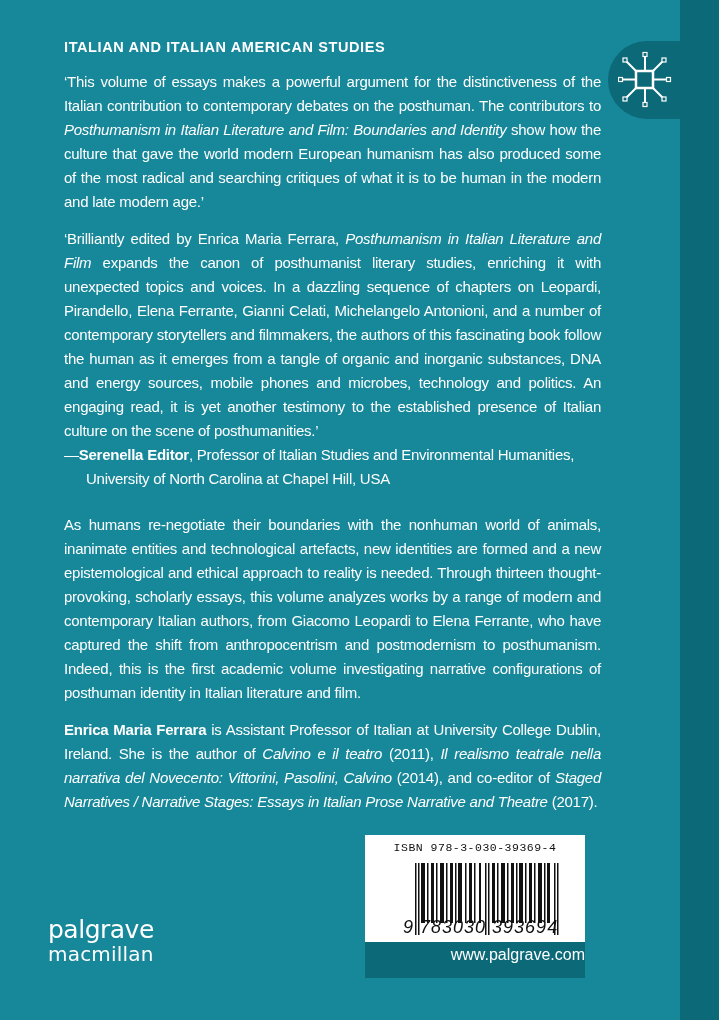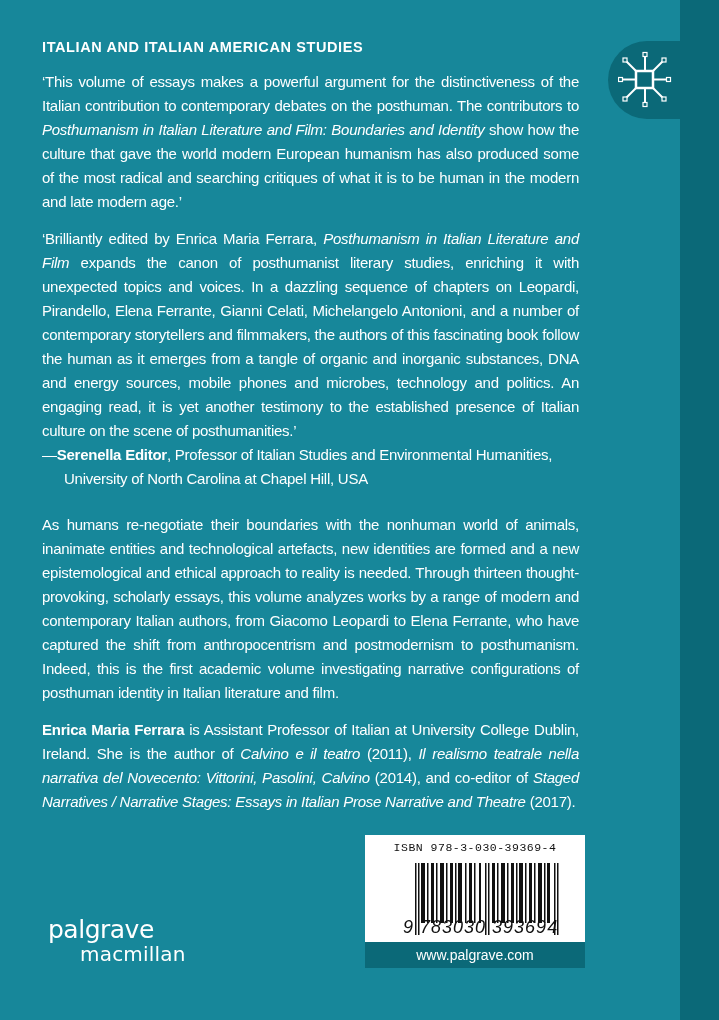--- a/index.html
+++ b/index.html
@@ -13,21 +13,21 @@
     position: absolute; left: 680px; top: 0; width: 39px; height: 1020px;
     background: #0b6978;
   }
   .tab {
     position: absolute; left: 608px; top: 41px; width: 74px; height: 78px;
     background: #0b6978;
     border-radius: 39px 0 0 39px;
   }
   .tab svg { position: absolute; left: 10px; top: 9px; }
   .content {
-    position: absolute; left: 42px; top: 37px; width: 537px;
+    position: absolute; left: 64px; top: 37px; width: 537px;
   }
   .series-title {
     font-weight: bold; font-size: 14.5px; letter-spacing: 0.6px; line-height: 20px;
   }
   .series-editor { font-size: 15px; line-height: 22px; }
   .series-editor .lbl { font-style: italic; }
   .series-editor .name { font-weight: bold; }
   .block {
     font-size: 15px; line-height: 24px; text-align: justify;
     letter-spacing: -0.25px;
@@ -47,29 +47,29 @@
   .isbn {
     position: absolute; top: 6px; left: 0; width: 220px; text-align: center;
     font-family: "Liberation Mono", monospace; font-size: 11.5px; letter-spacing: 0.5px;
   }
   .bars { position: absolute; left: 50px; top: 28px; }
   .bc-digits {
     position: absolute; top: 82px; left: 38px; font-size: 18px; letter-spacing: 1px;
     font-family: "Liberation Sans", sans-serif; background: transparent; font-style: italic;
   }
   .bc-url {
-    background: #0b6978; height: 26px; text-align: center; line-height: 26px;
-    font-size: 14px; color: #ffffff;
+    background: #0b6978; height: 36px; text-align: right; line-height: 26px;
+    font-size: 16px; color: #ffffff;
   }
   .logo {
     position: absolute; left: 48px; top: 917px; font-family: "DejaVu Sans", sans-serif;
     color: #ffffff;
   }
   .logo .l1 { font-size: 25px; line-height: 26px; letter-spacing: -0.5px; }
-  .logo .l2 { font-size: 20px; line-height: 22px; letter-spacing: 0.2px; margin-left: 32px; }
+  .logo .l2 { font-size: 20px; line-height: 22px; letter-spacing: 0.2px; }
 </style>
 </head>
 <body>
 
 <div class="spine"></div>
 
 <div class="tab">
   <svg width="54" height="60" viewBox="0 0 54 60">
     <g stroke="#ffffff" stroke-width="2" fill="none">
       <rect x="18" y="21" width="17" height="17" stroke-width="2.5"></rect>

